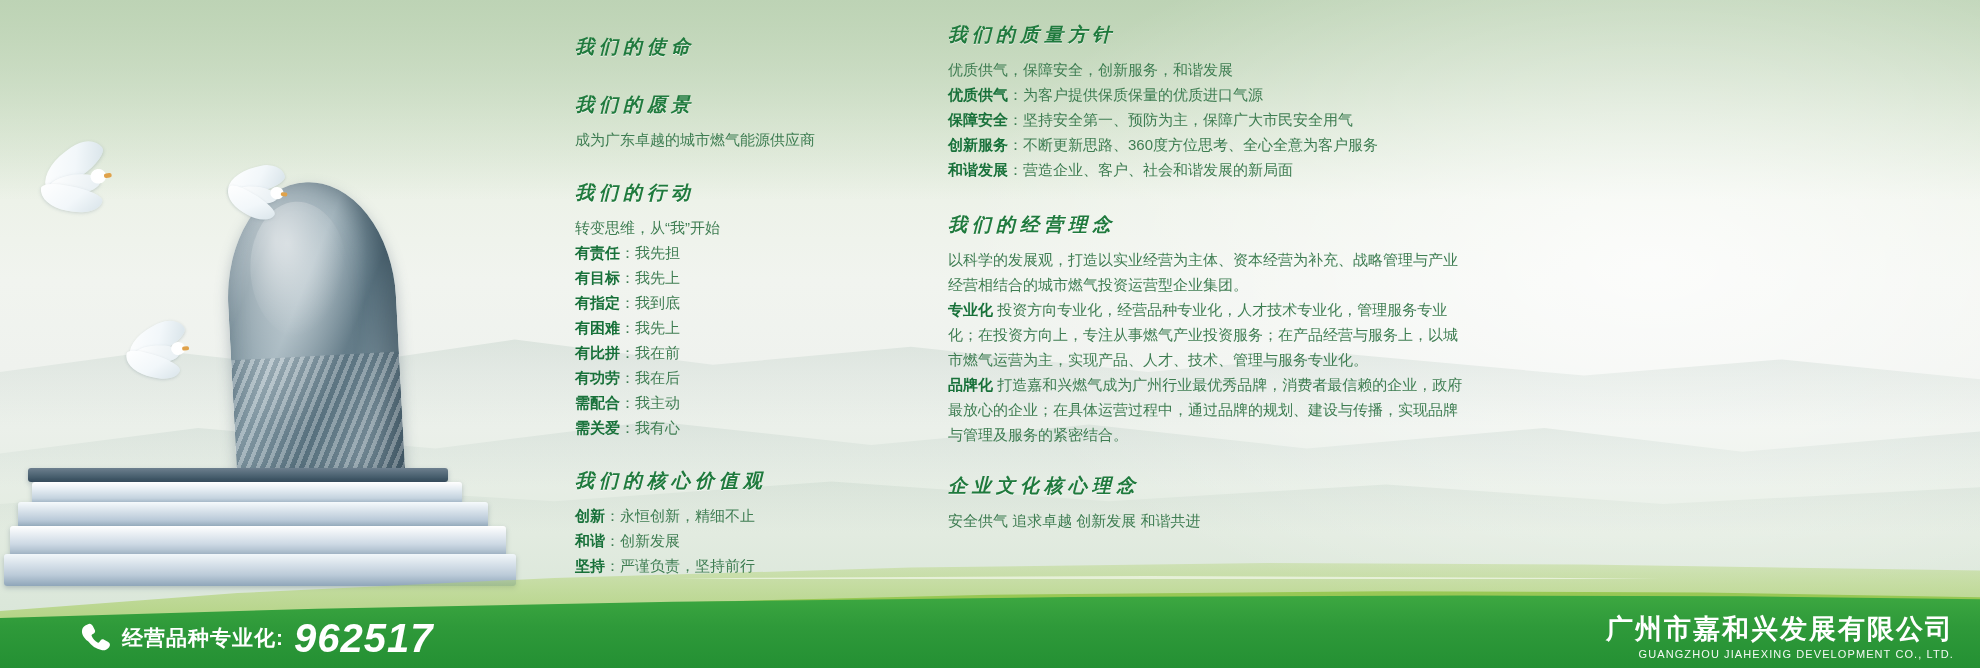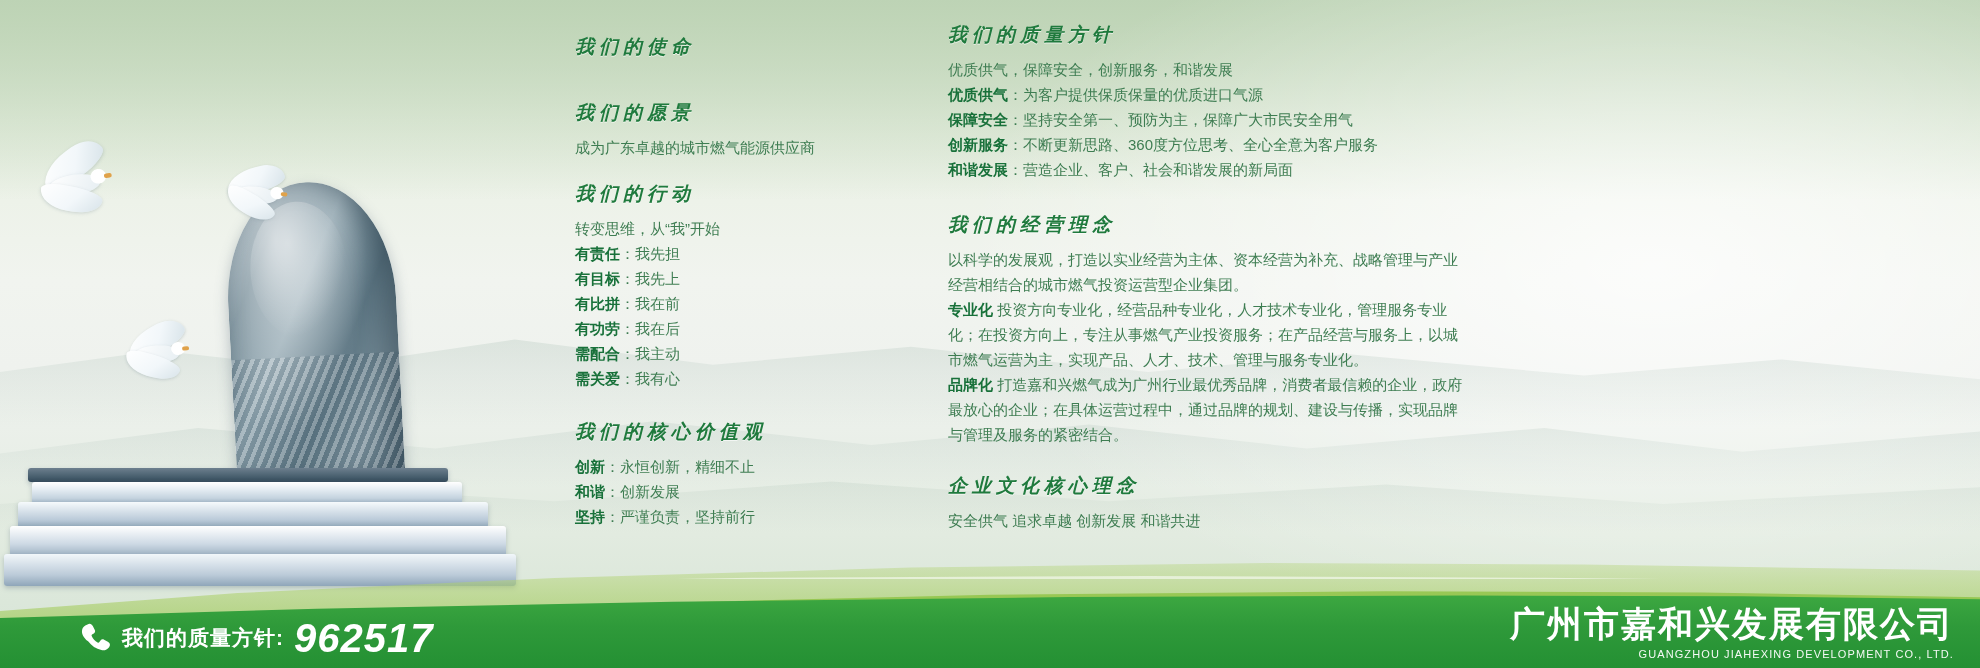--- a/index.html
+++ b/index.html
@@ -197,21 +197,21 @@
   }
   #hotline-number {
     color:#ffffff; font-size:40px; font-weight:700; font-style:italic;
     letter-spacing:1px; line-height:1;
     font-family:"Liberation Sans","DejaVu Sans",sans-serif;
   }
   #company {
     position:absolute; right:26px; bottom:8px; text-align:right;
   }
   #company-cn {
-    color:#ffffff; font-size:35px; font-weight:700; letter-spacing:2px; line-height:1.2;
+    color:#ffffff; font-size:27px; font-weight:700; letter-spacing:2px; line-height:1.2;
   }
   #company-en {
     color:#ffffff; font-size:11px; letter-spacing:1.1px; margin-top:3px; opacity:.95;
   }
 </style>
 </head>
 <body>
 
 <div id="poster">
 
@@ -259,31 +259,33 @@
       <div class="beak" style="left:61px; top:16px;"></div>
     </div>
   </div>
 
   <div class="col" id="col-mid">
 
     <div class="blk" style="margin-top:34px;">
       <div class="blk-title">我们的使命</div>
     </div>
 
-    <div class="blk" style="margin-top:40px;">
+    <div class="blk" style="margin-top:32px;">
       <div class="blk-title">我们的愿景</div>
       <div class="line">成为广东卓越的城市燃气能源供应商</div>
     </div>
 
-    <div class="blk" style="margin-top:21px;">
+    <div class="blk" style="margin-top:28px;">
       <div class="blk-title">我们的行动</div>
       <div class="line">转变思维，从“我”开始</div>
       <div id="action-items">
           <div class="line"><span class="k">有责任</span><span class="sep">：</span><span>我先担</span></div>
           <div class="line"><span class="k">有目标</span><span class="sep">：</span><span>我先上</span></div>
+          <div class="line"><span class="k">有指定</span><span class="sep">：</span><span>我到底</span></div>
+          <div class="line"><span class="k">有困难</span><span class="sep">：</span><span>我先上</span></div>
           <div class="line"><span class="k">有比拼</span><span class="sep">：</span><span>我在前</span></div>
           <div class="line"><span class="k">有功劳</span><span class="sep">：</span><span>我在后</span></div>
           <div class="line"><span class="k">需配合</span><span class="sep">：</span><span>我主动</span></div>
           <div class="line"><span class="k">需关爱</span><span class="sep">：</span><span>我有心</span></div>
         </div>
     </div>
 
     <div class="blk" style="margin-top:28px;">
       <div class="blk-title">我们的核心价值观</div>
       <div id="core-values-items">
@@ -329,21 +331,21 @@
     <div class="band band-line"></div>
   </div>
 
   <div id="footer">
     <div id="hotline">
       <span class="phone-ico">
         <svg width="34" height="34" viewBox="0 0 34 34" aria-hidden="true">
           <path d="M9.5 3.4c2.4-1.6 4.3-.4 5.3 1.6l1.9 3.8c.8 1.6.4 2.7-.9 3.6l-1.8 1.2c-.5.4-.6.8-.3 1.5 1.1 2.6 3.3 5 5.9 6.4.7.4 1.2.3 1.6-.2l1.3-1.7c1-1.3 2.1-1.6 3.6-.8l3.7 2c2 1.1 3 3.1 1.3 5.4-1.8 2.4-4.6 3.6-7.7 2.9-5.3-1.1-10-4.4-13.3-8.8C4.9 16.3 3.3 12 4.2 8.4c.5-2 1.9-3.7 5.3-5z" fill="#ffffff"></path>
         </svg>
       </span>
-      <span id="hotline-label">我们的质量方针:</span>
+      <span id="hotline-label">经营品种专业化:</span>
       <span id="hotline-number">962517</span>
     </div>
 
     <div id="company">
       <div id="company-cn">广州市嘉和兴发展有限公司</div>
       <div id="company-en">GUANGZHOU JIAHEXING DEVELOPMENT CO., LTD.</div>
     </div>
   </div>
 
 </div>

